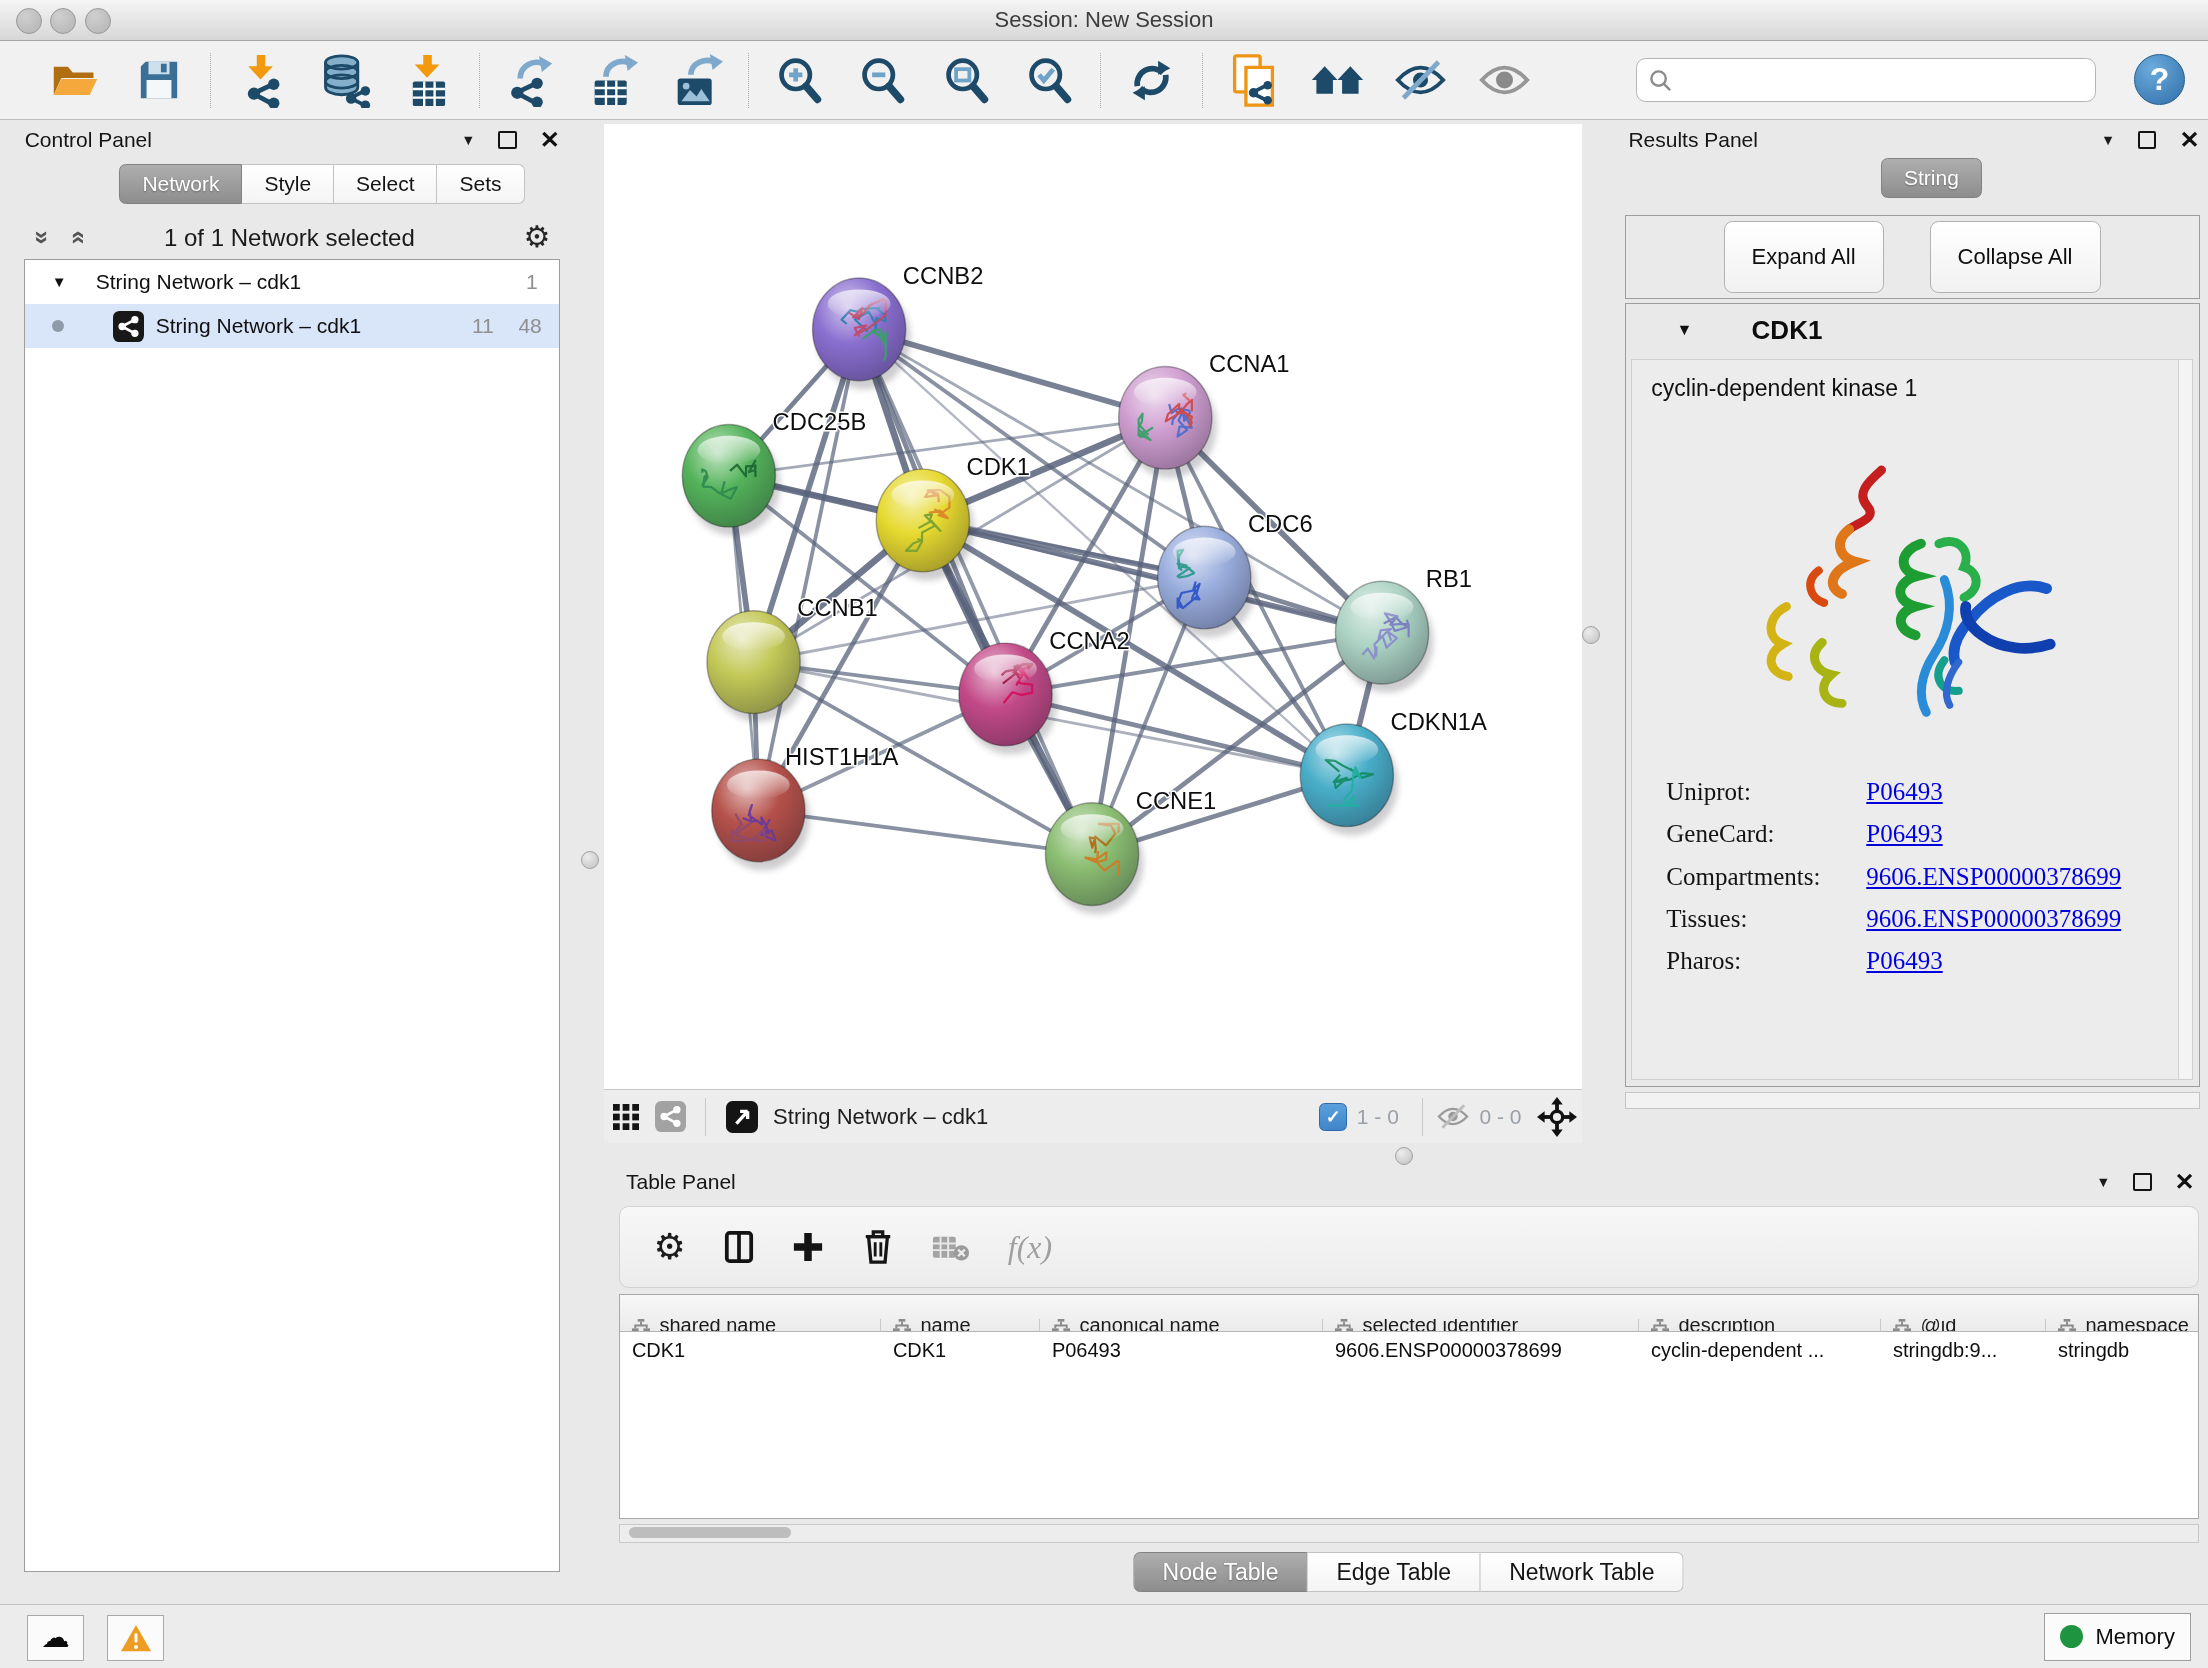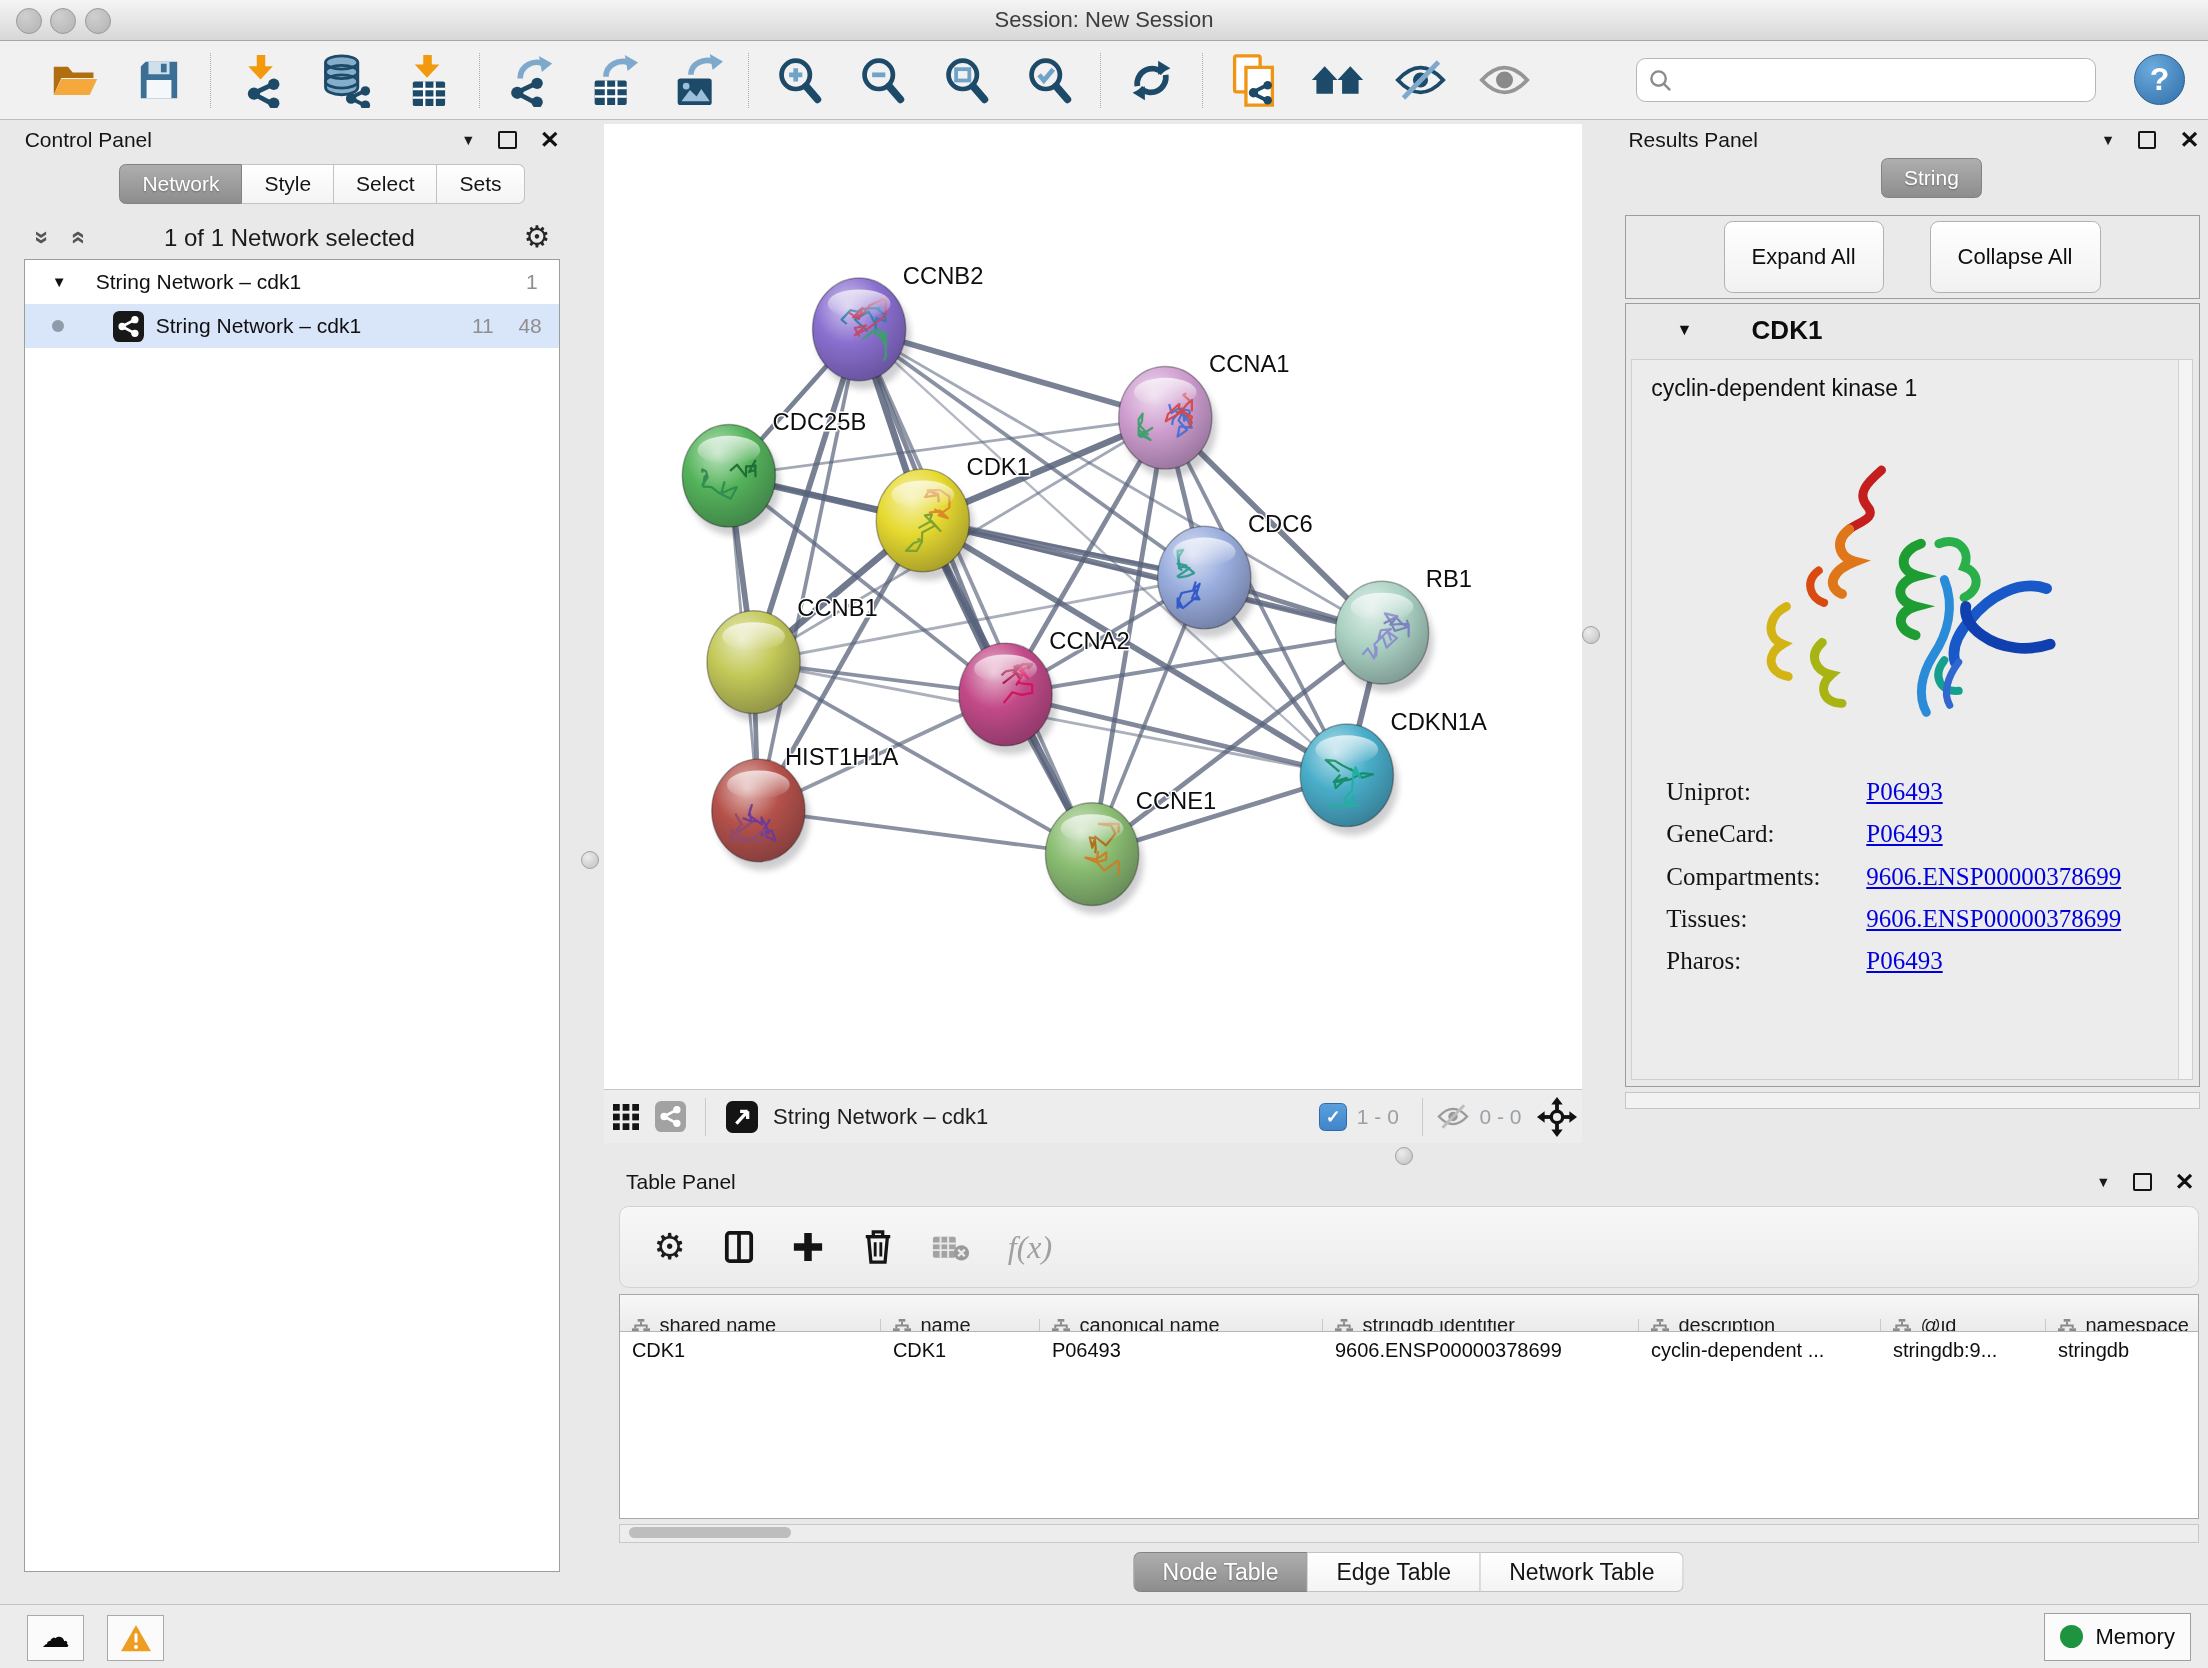--- a/index.html
+++ b/index.html
@@ -771,21 +771,21 @@
         </div>
         <div class="th" style="width: 316px;">
           <svg width="20" height="20" viewBox="0 0 21 21">
             <g fill="#8a8a8a">
               <rect x="7" y="1" width="7" height="6"></rect>
               <rect x="1" y="14" width="7" height="6"></rect>
               <rect x="13" y="14" width="7" height="6"></rect>
             </g>
             <path d="M10.5 7v4M4.5 14v-3h12v3" stroke="#8a8a8a" stroke-width="2" fill="none"></path>
           </svg>
-          <span>stringdb identifier</span>
+          <span>selected identifier</span>
         </div>
         <div class="th" style="width: 242px;">
           <svg width="20" height="20" viewBox="0 0 21 21">
             <g fill="#8a8a8a">
               <rect x="7" y="1" width="7" height="6"></rect>
               <rect x="1" y="14" width="7" height="6"></rect>
               <rect x="13" y="14" width="7" height="6"></rect>
             </g>
             <path d="M10.5 7v4M4.5 14v-3h12v3" stroke="#8a8a8a" stroke-width="2" fill="none"></path>
           </svg>

